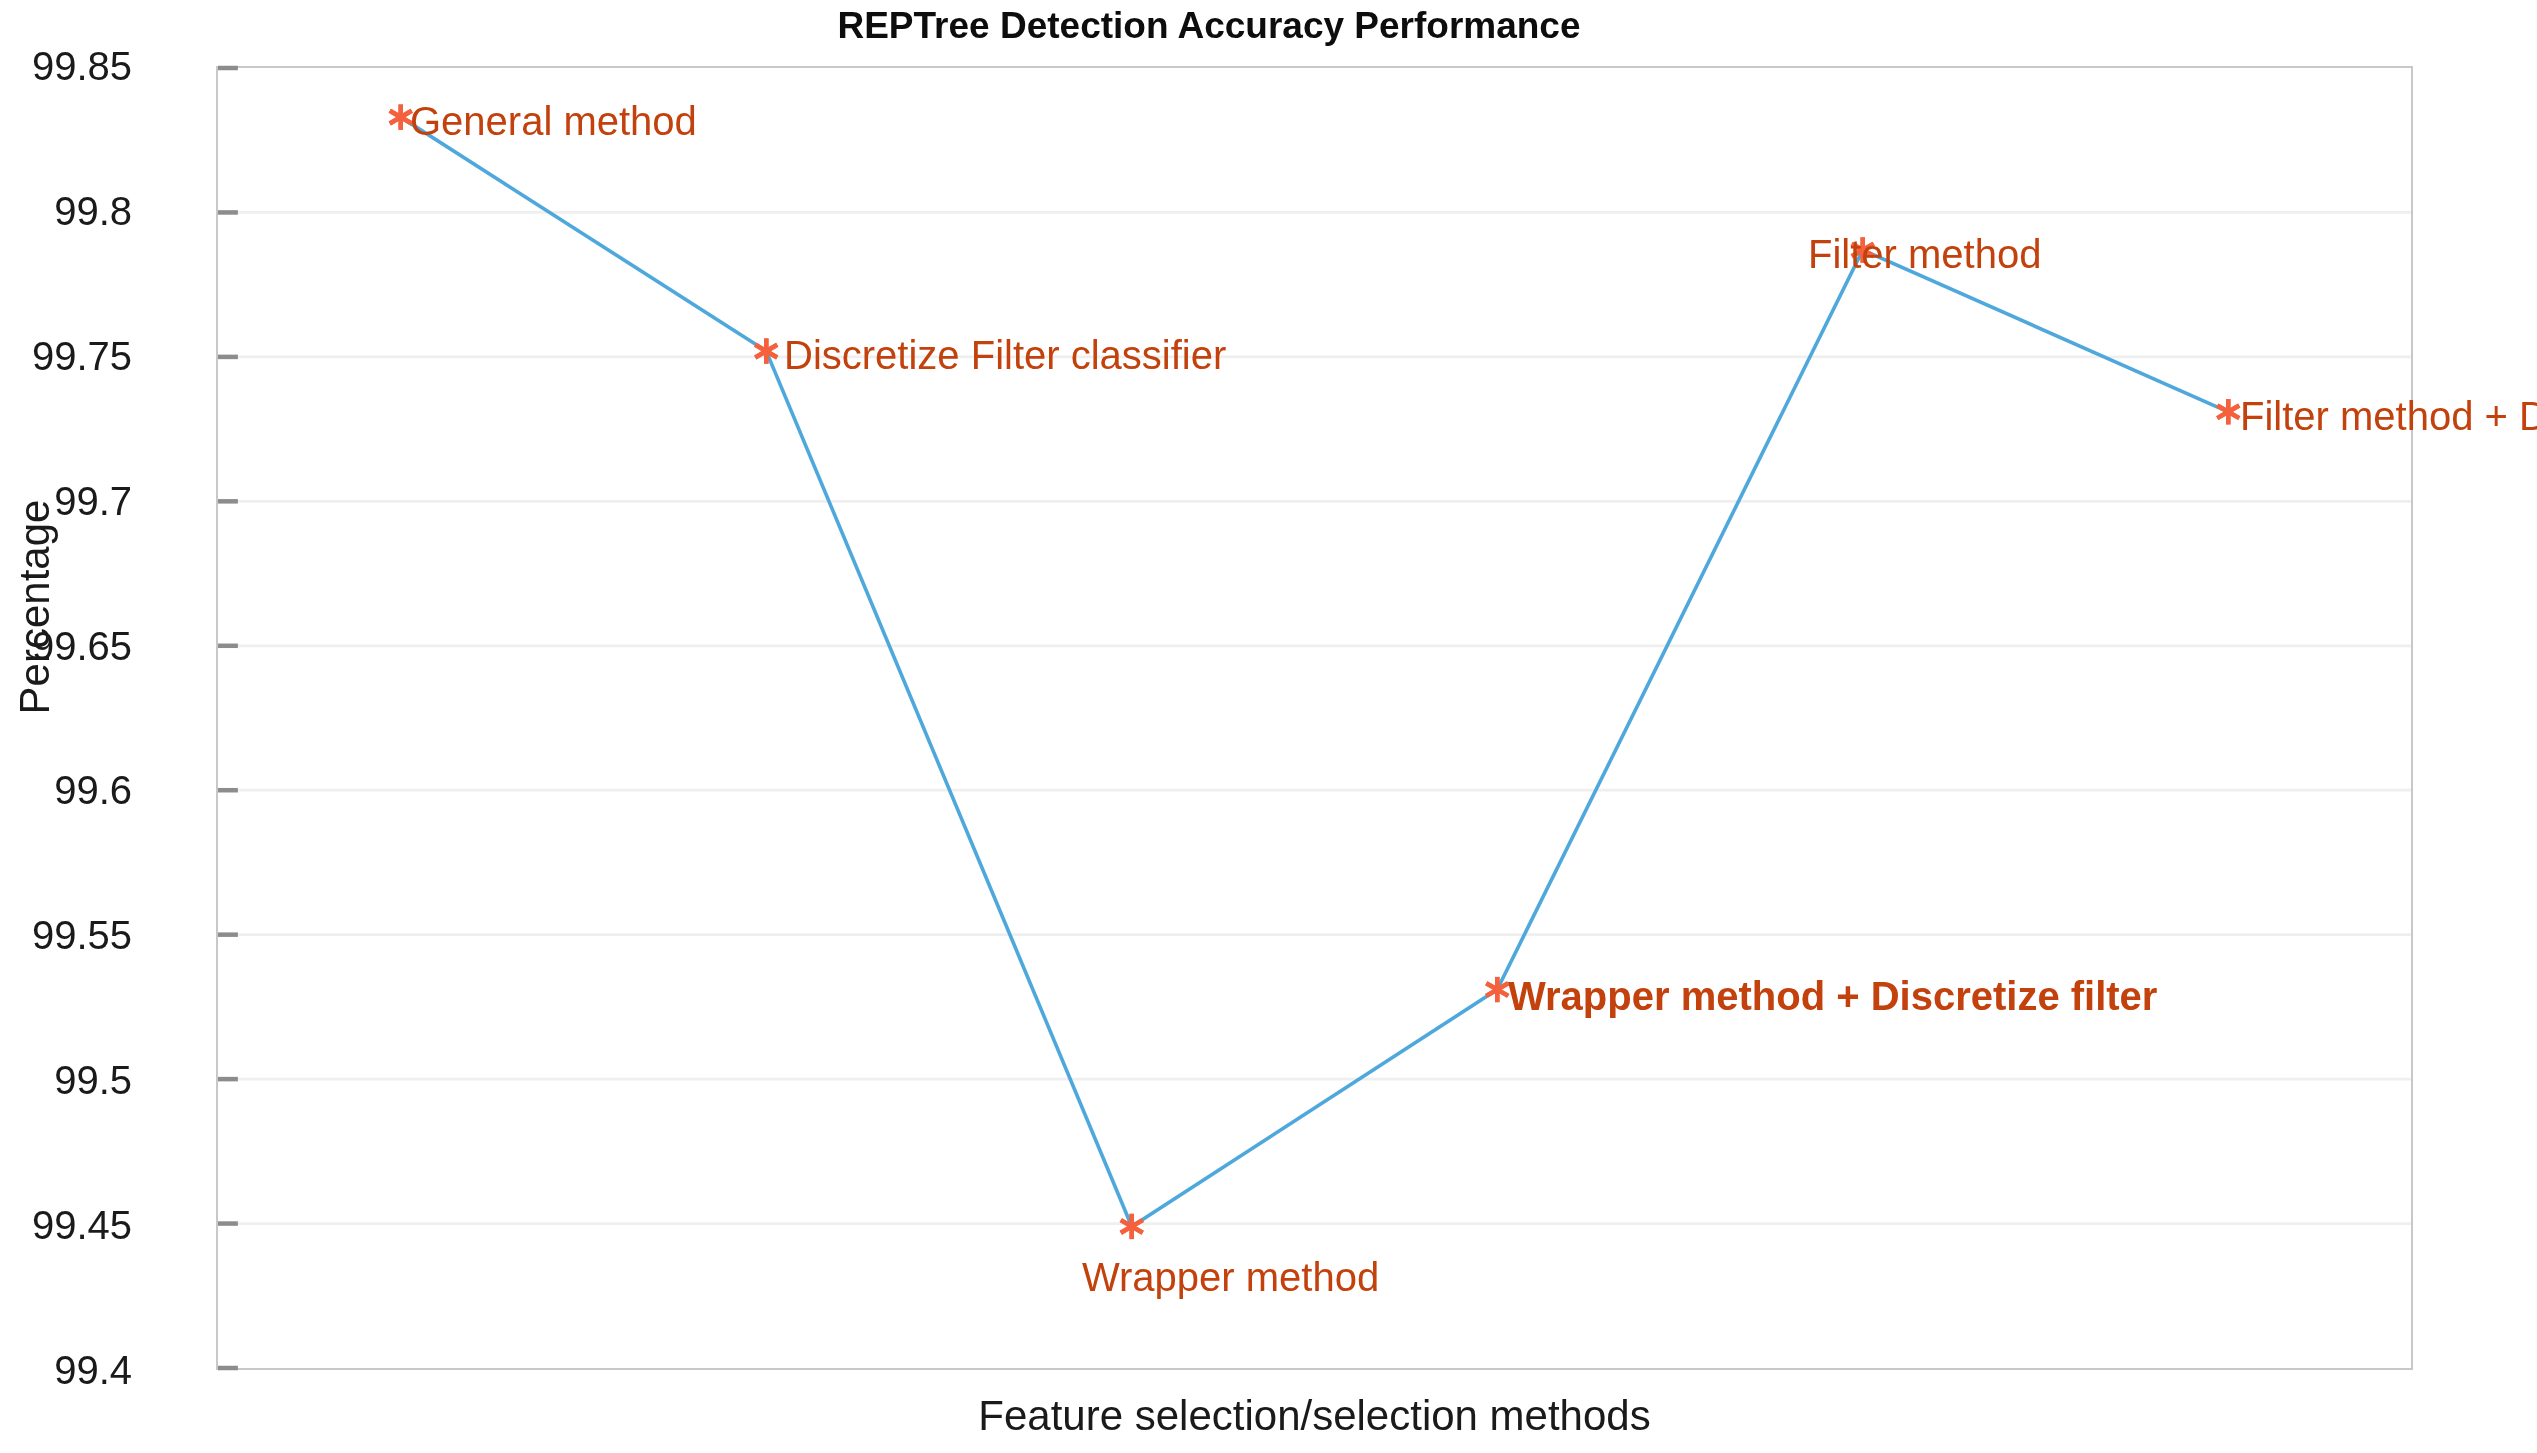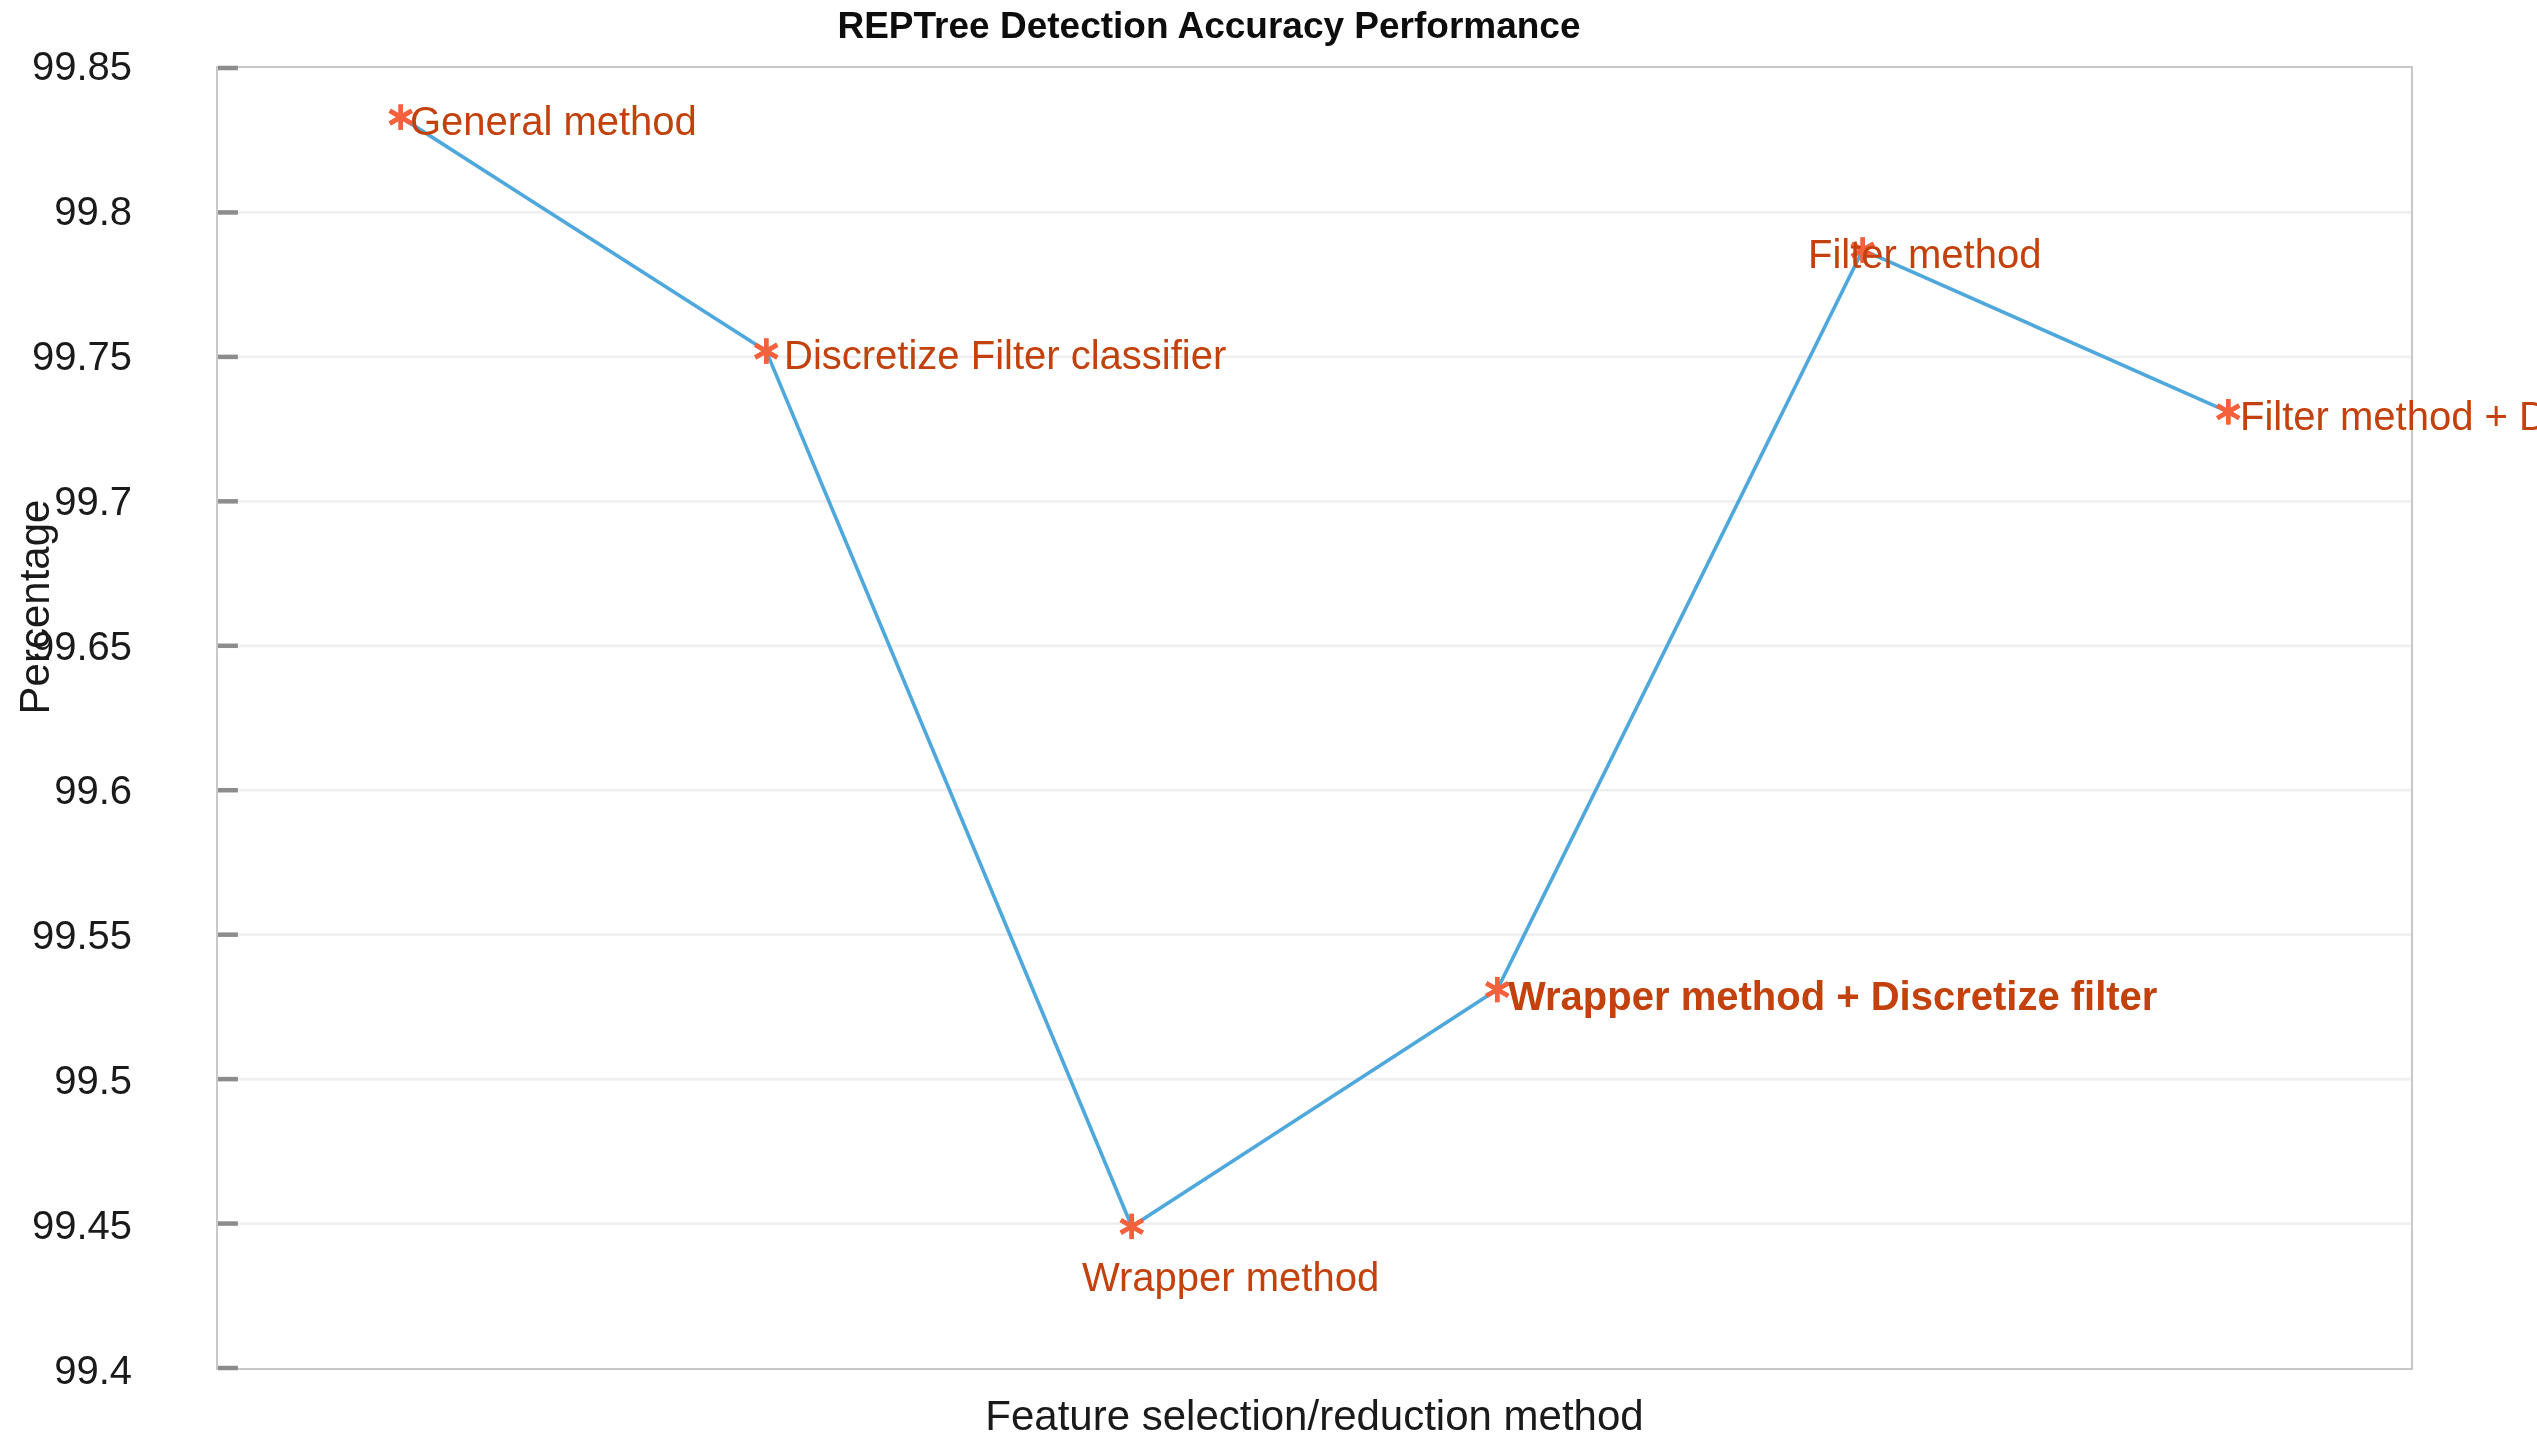--- a/index.html
+++ b/index.html
@@ -95,21 +95,21 @@
     transform: translateY(-50%);
     line-height: 1;
   }
 </style>
 </head>
 <body>
 
 <div id="chart-title">REPTree Detection Accuracy Performance</div>
 
 <div id="ylabel">Percentage</div>
-<div id="xlabel">Feature selection/reduction method</div>
+<div id="xlabel">Feature selection/selection methods</div>
 
 <div id="ytick-labels">
     <div class="ytick-label" style="top: 1370px;">99.4</div>
     <div class="ytick-label" style="top: 1225px;">99.45</div>
     <div class="ytick-label" style="top: 1080px;">99.5</div>
     <div class="ytick-label" style="top: 935px;">99.55</div>
     <div class="ytick-label" style="top: 790px;">99.6</div>
     <div class="ytick-label" style="top: 646px;">99.65</div>
     <div class="ytick-label" style="top: 501px;">99.7</div>
     <div class="ytick-label" style="top: 356px;">99.75</div>

